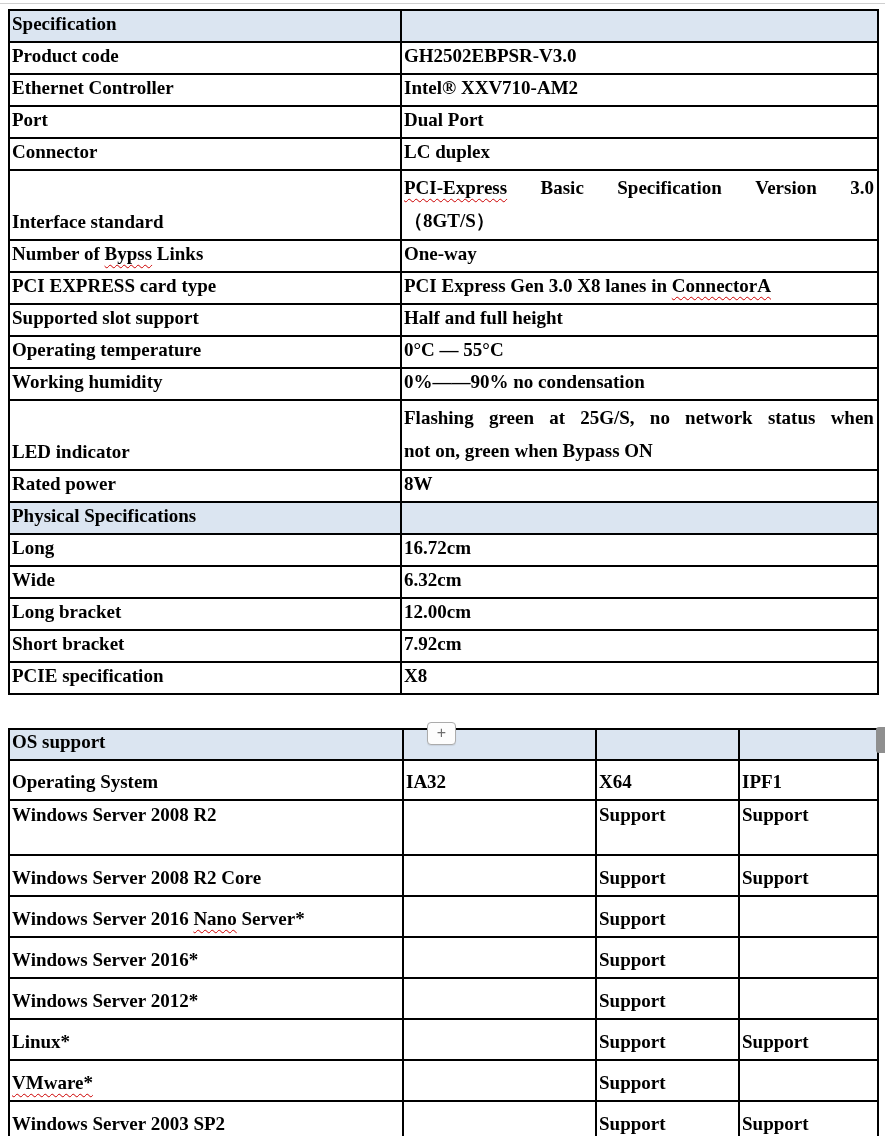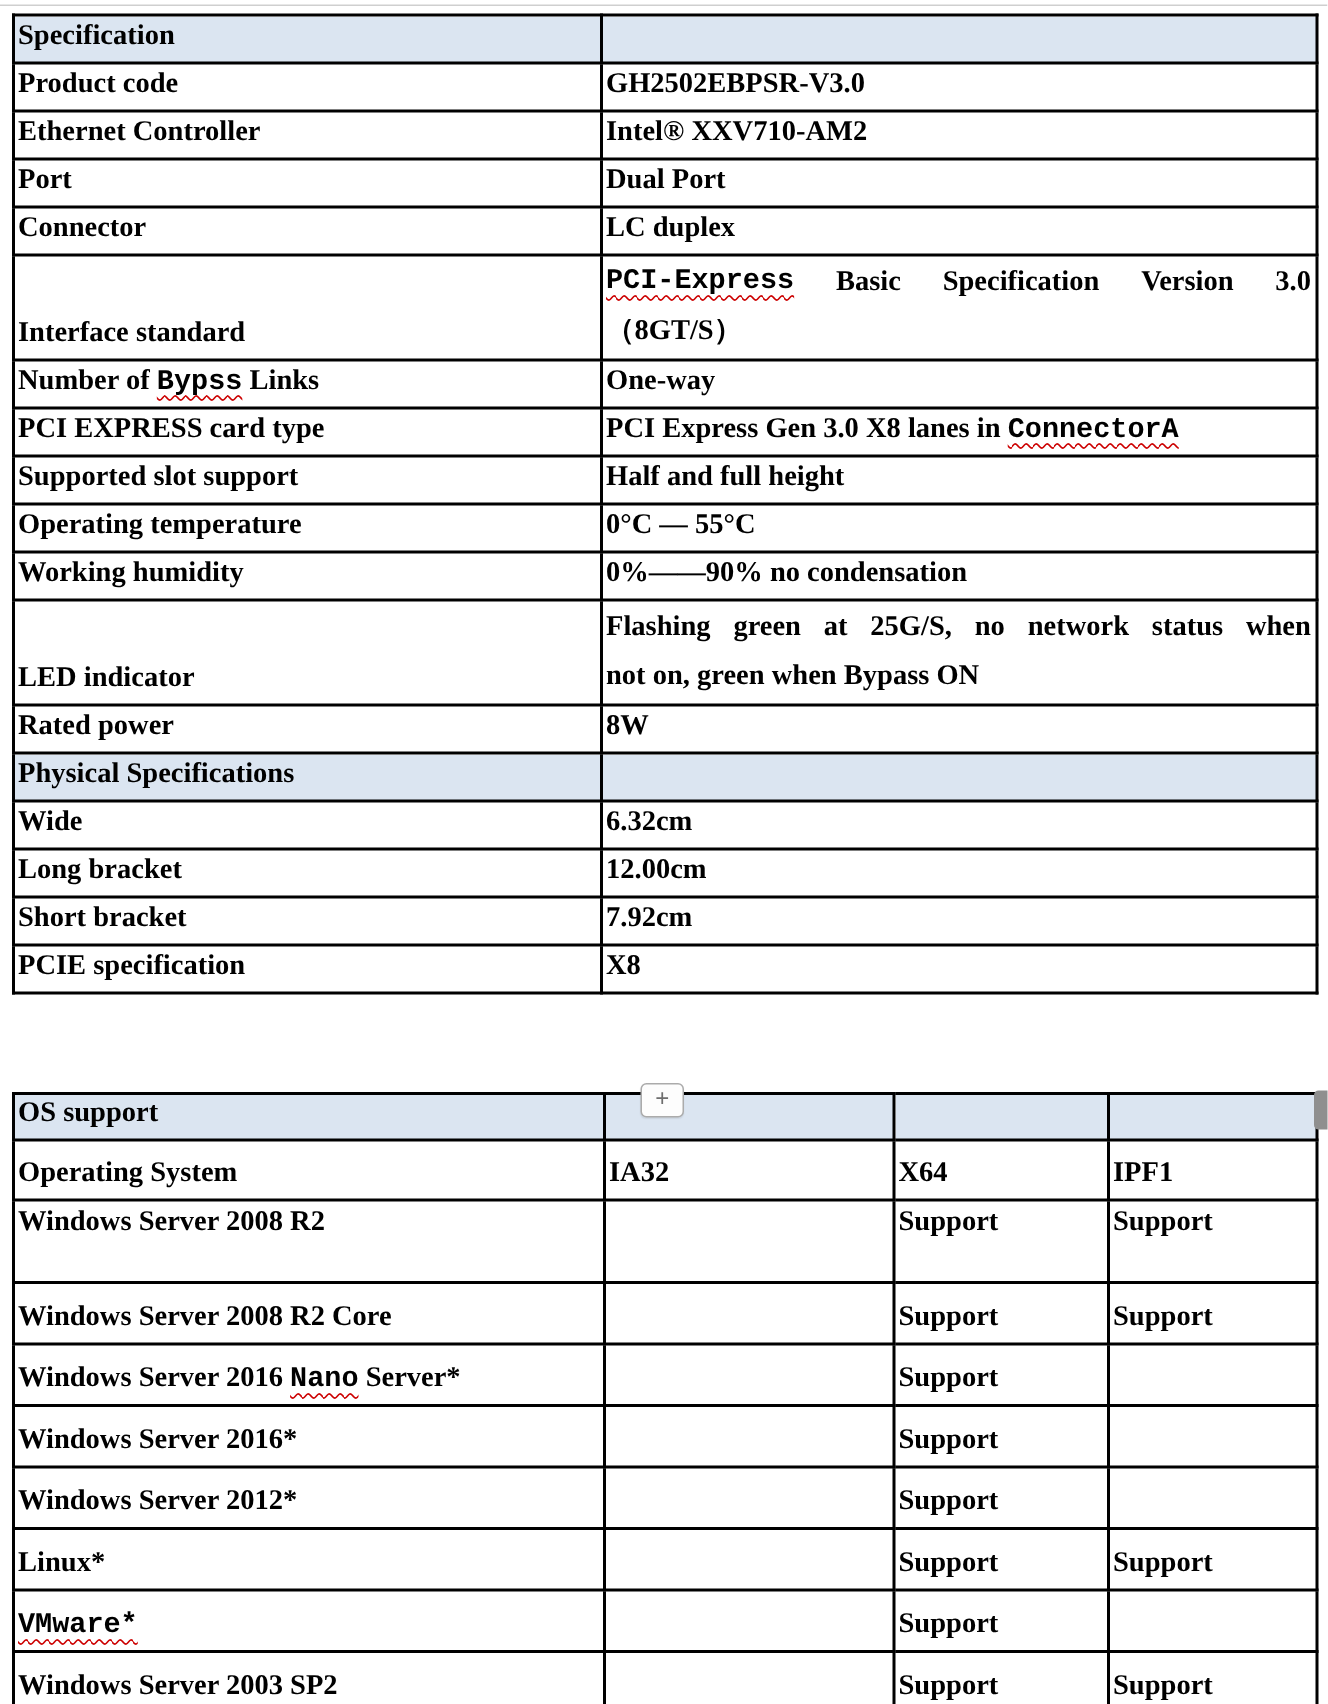--- a/index.html
+++ b/index.html
@@ -29,21 +29,21 @@
   #os-table col.c2 { width: 193px; }
   #os-table col.c3 { width: 143px; }
   #os-table col.c4 { width: 139px; }
   #os-table .hrow td { height: 28px; margin-left: 48px; }
   #os-table .crow td { height: 40px; }
   #os-table .drow td { height: 41px; }
   #os-table .rtall td { height: 55px; vertical-align: top; padding-top: 2px; }
 
   .wavy { text-decoration: underline; text-decoration-style: wavy;
           text-decoration-color: #cc0000; text-decoration-thickness: 1px;
-          text-underline-offset: 4px; font-family: Liberation Mono, monospace; }
+          text-underline-offset: 4px; }
 
   .plus-btn { position: absolute; left: 427px; top: 722px; width: 29px; height: 23px;
               background: #fdfdfd; border: 1px solid #ababab; border-radius: 4px;
               color: #6e6e6e; font-family: "Liberation Sans", sans-serif; font-weight: normal;
               font-size: 16px; line-height: 20px; text-align: center; cursor: pointer;
               box-shadow: 0 1px 1px rgba(0,0,0,0.08); z-index: 5; }
 
   .row-handle { position: absolute; left: 876px; top: 727px; width: 14px; height: 26px;
                 background: #8f8f8f; border-radius: 3px; z-index: 5; }
 </style>
@@ -133,20 +133,24 @@
   </tr>
   <tr class="h1">
     <td>Rated power</td>
     <td>8W</td>
   </tr>
   <tr class="hdr h1">
     <td>Physical Specifications</td>
     <td></td>
   </tr>
   <tr class="h1">
+    <td>Long</td>
+    <td>16.72cm</td>
+  </tr>
+  <tr class="h1">
     <td>Wide</td>
     <td>6.32cm</td>
   </tr>
   <tr class="h1">
     <td>Long bracket</td>
     <td>12.00cm</td>
   </tr>
   <tr class="h1">
     <td>Short bracket</td>
     <td>7.92cm</td>

